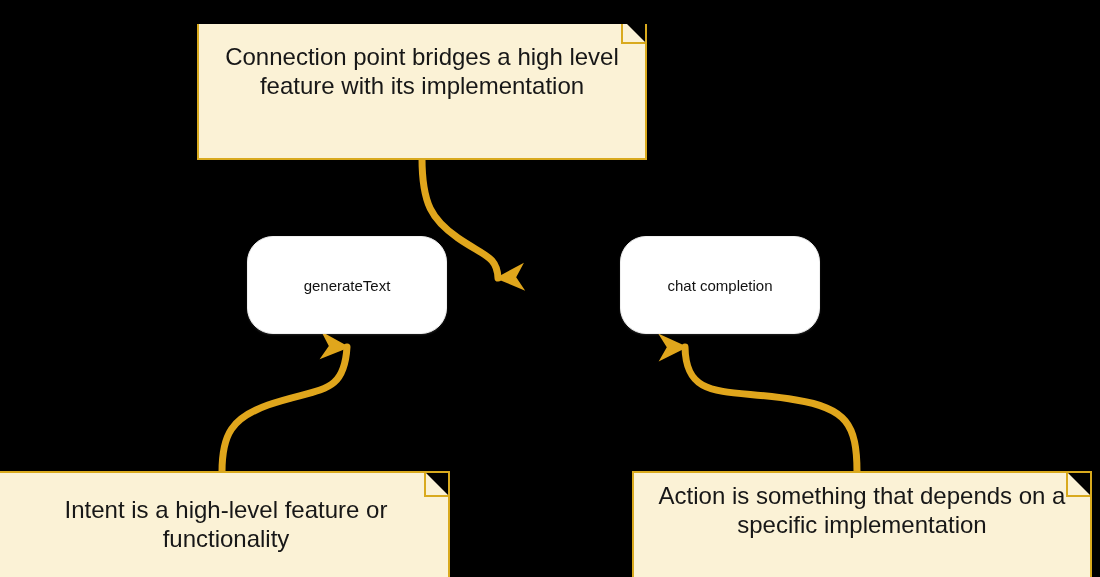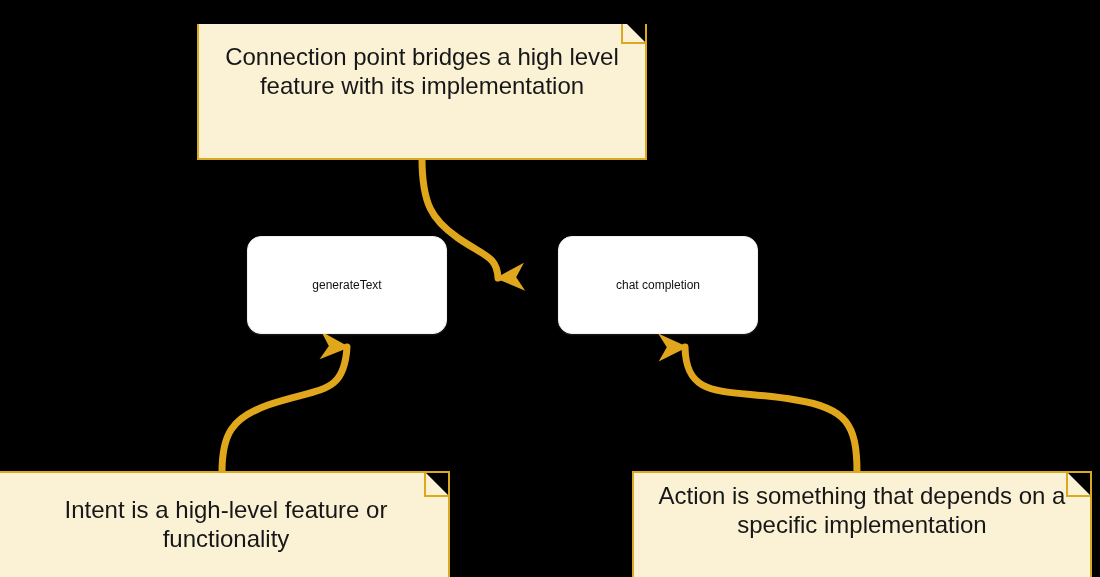--- a/index.html
+++ b/index.html
@@ -79,30 +79,30 @@
 
   #note-bottom-right { left: 632px; top: 447px; width: 460px; height: 140px; }
   #note-bottom-right .note-text { padding-top: 8px; }
 
   
   .rbox {
     position: absolute;
     box-sizing: border-box;
     background: #ffffff;
     border: 1px solid #efefef;
-    border-radius: 14px;
+    border-radius: 26px;
     color: #111111;
-    font-size: 12px;
+    font-size: 15px;
     display: flex;
     align-items: center;
     justify-content: center;
     box-shadow: 0 1px 2px rgba(255,255,255,0.12);
   }
   #box-generate-text { left: 247px; top: 212px; width: 200px; height: 98px; }
-  #box-chat-completion { left: 558px; top: 212px; width: 200px; height: 98px; }
+  #box-chat-completion { left: 620px; top: 212px; width: 200px; height: 98px; }
 
   
   #arrows {
     position: absolute;
     left: 0;
     top: 0;
     width: 1100px;
     height: 577px;
     pointer-events: none;
   }

